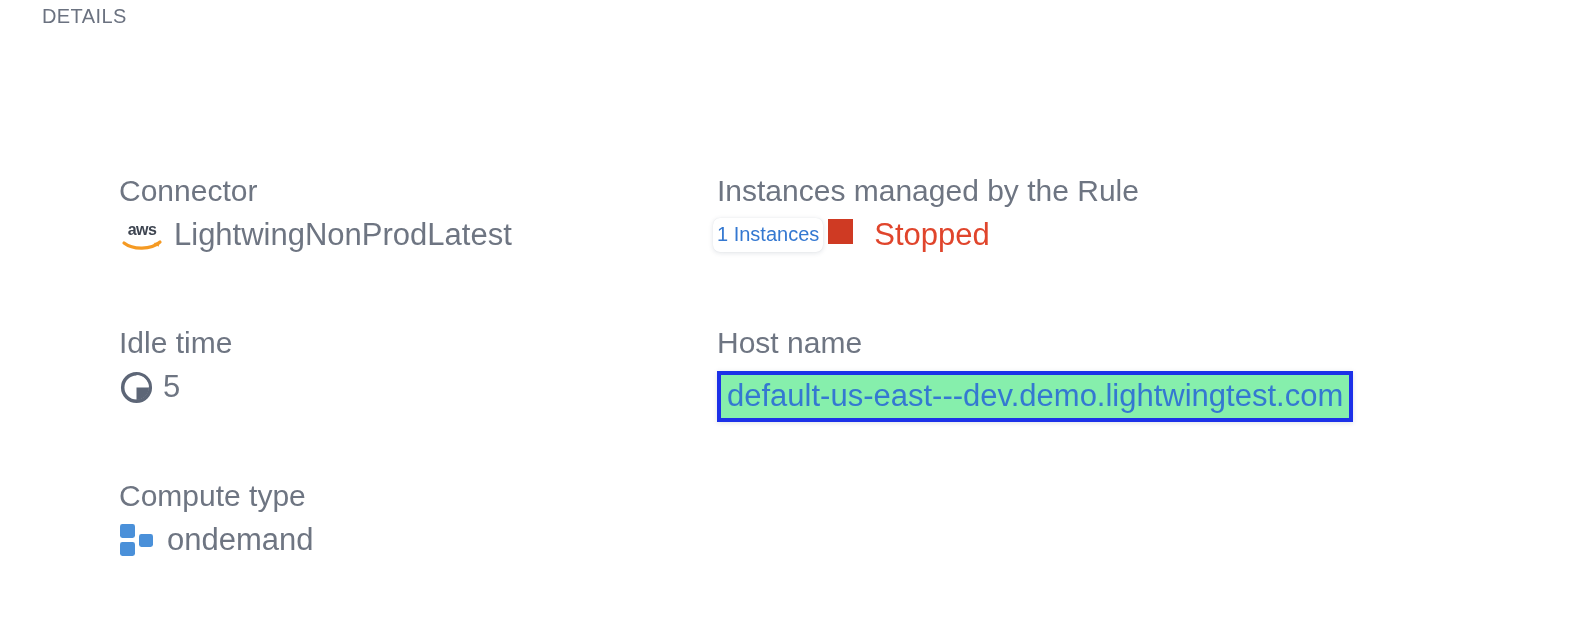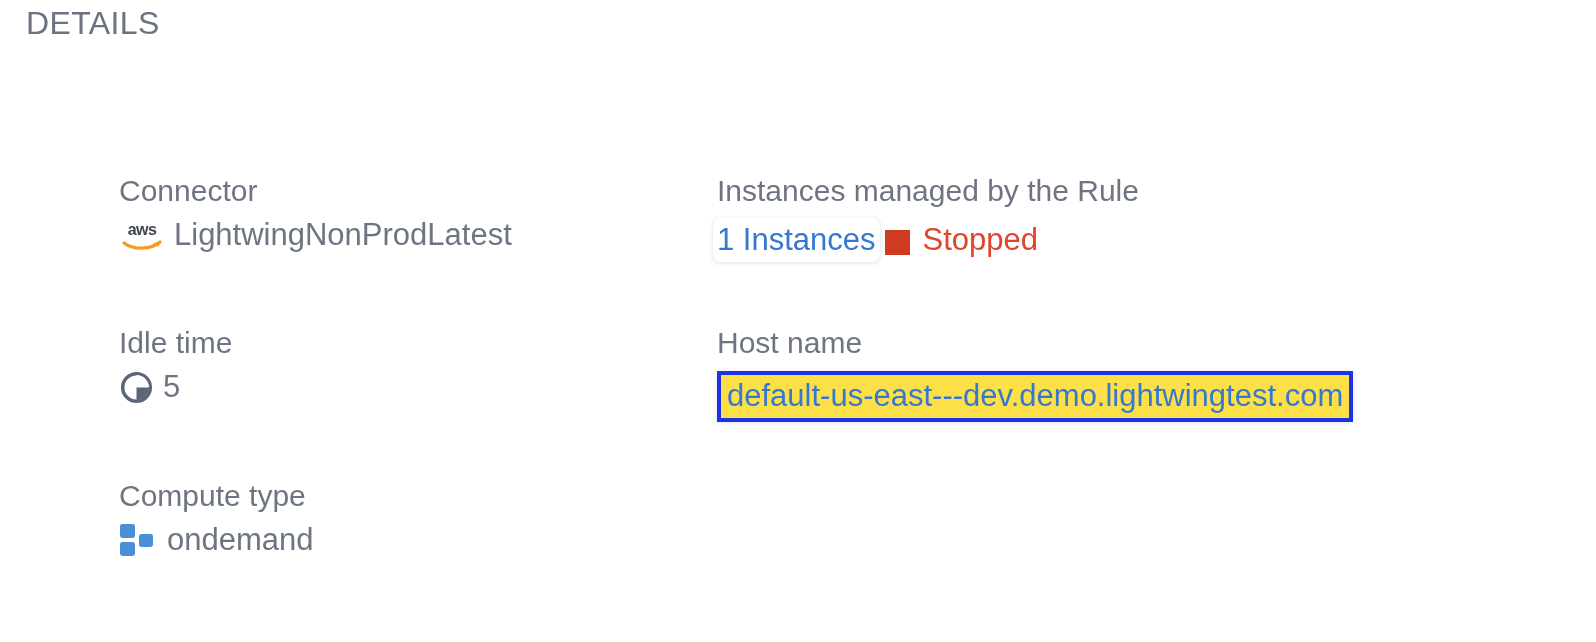--- a/index.html
+++ b/index.html
@@ -13,23 +13,23 @@
     height: 642px;
     position: relative;
     overflow: hidden;
     font-family: "Liberation Sans", sans-serif;
     -webkit-font-smoothing: antialiased;
   }
 
   
   .section-title {
     position: absolute;
-    left: 26px;
+    left: 42px;
     top: 5px;
-    font-size: 32px;
+    font-size: 20px;
     letter-spacing: 0.4px;
     color: #6b7280;
     font-weight: 400;
     white-space: nowrap;
   }
 
   
   .fields {
     position: absolute;
     left: 0;
@@ -98,30 +98,31 @@
   }
   .instances-card {
     display: inline-block;
     background: #ffffff;
     border-radius: 7px;
     padding: 6px 4px 7px 4px;
     margin-left: -4px;
     box-shadow: 0 1px 5px rgba(23, 43, 77, 0.13), 0 0 1px rgba(23,43,77,0.10);
   }
   .instances-link {
-    font-size: 31px;
+    font-size: 20px;
     color: #3478d1;
     font-weight: 400;
     line-height: 1;
     cursor: pointer;
   }
   .status-wrap {
     display: flex;
-    align-items: flex-end;
+    align-items: flex-start;
     margin-left: 5px;
+    gap: 8px;
   }
   .status-swatch {
     width: 25px;
     height: 25px;
     background: #cf3a23;
     flex: 0 0 auto;
     display: block;
   }
   .status-text {
     font-size: 31px;
@@ -129,21 +130,21 @@
     margin-left: 13px;
     line-height: 1;
   }
 
   
   .annot-box {
     position: relative;
     display: inline-block;
     margin-top: 12px;
     border: 4px solid #1c31e8;
-    background: #fde047;
+    background: #86efac;
     box-shadow: 0 1px 5px rgba(23, 43, 77, 0.13);
     padding: 3px 6px 5px 6px;
   }
   .annot-link {
     font-size: 31px;
     color: #3478d1;
     font-weight: 400;
     line-height: 1.16;
     white-space: nowrap;
     cursor: pointer;

